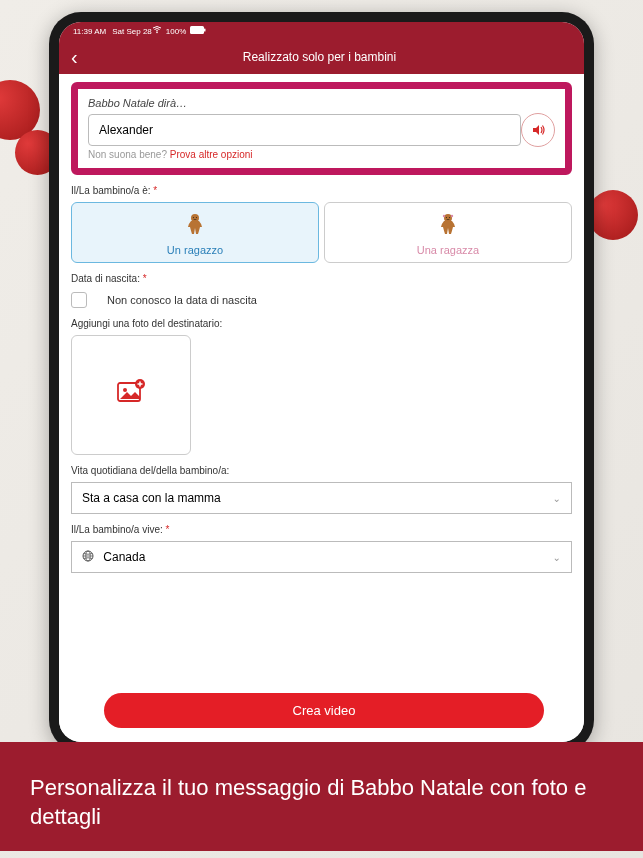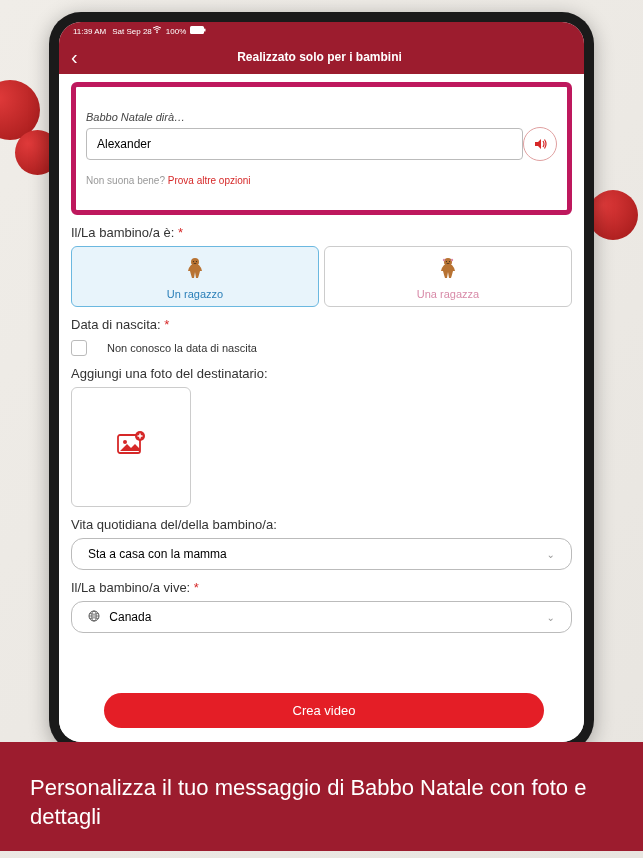--- a/index.html
+++ b/index.html
@@ -72,33 +72,33 @@
 .back-chev {
   font-size: 20px;
   font-weight: 300;
   cursor: pointer;
 }
 .header-title {
   position: absolute;
   left: 0; right: 4px;
   text-align: center;
   font-size: 12px;
-  font-weight: 700;
+  font-weight: 400;
   pointer-events: none;
 }
 .content {
   flex: 1;
   overflow-y: auto;
   padding: 8px 12px 0 12px;
   background: #fff;
 }
 .card {
-  border: 5px solid #be185d;
+  border: 7px solid #be185d;
   border-radius: 6px;
-  padding: 24px 10px;
+  padding: 8px 10px;
   margin-bottom: 10px;
 }
 .italic-label {
   font-style: italic;
   font-size: 11px;
   color: #444;
   margin-bottom: 4px;
 }
 .name-row {
   display: flex;
@@ -119,25 +119,25 @@
   display: flex;
   align-items: center;
   justify-content: center;
   color: #d62828;
   cursor: pointer;
   font-size: 14px;
 }
 .hint-row {
   font-size: 10px;
   color: #999;
-  margin-top: 14px;
+  margin-top: 2px;
 }
 .hint-row .try-link { color: #d62828; cursor: pointer; }
 .field-label {
-  font-size: 13px;
+  font-size: 10px;
   color: #333;
   margin: 10px 0 6px 0;
 }
 .req { color: #d62828; }
 .gender-row { display: flex; gap: 5px; }
 .gender-opt {
   flex: 1;
   border: 1px solid #ccc;
   border-radius: 6px;
   padding: 10px 0 6px 0;
@@ -186,22 +186,22 @@
   display: flex;
   align-items: center;
   justify-content: center;
   cursor: pointer;
   margin-top: 4px;
 }
 .photo-icon { color: #d62828; font-size: 26px; position: relative; }
 .select-box {
   width: 100%;
   border: 1px solid #bbb;
-  border-radius: 12px;
-  padding: 8px 16px;
+  border-radius: 0;
+  padding: 8px 10px;
   font-size: 12px;
   display: flex;
   justify-content: space-between;
   align-items: center;
   cursor: pointer;
 }
 .chev-d { color: #999; font-size: 10px; }
 .globe { margin-right: 6px; font-size: 12px; }
 .footer-bar {
   padding: 10px 40px 14px 45px;

